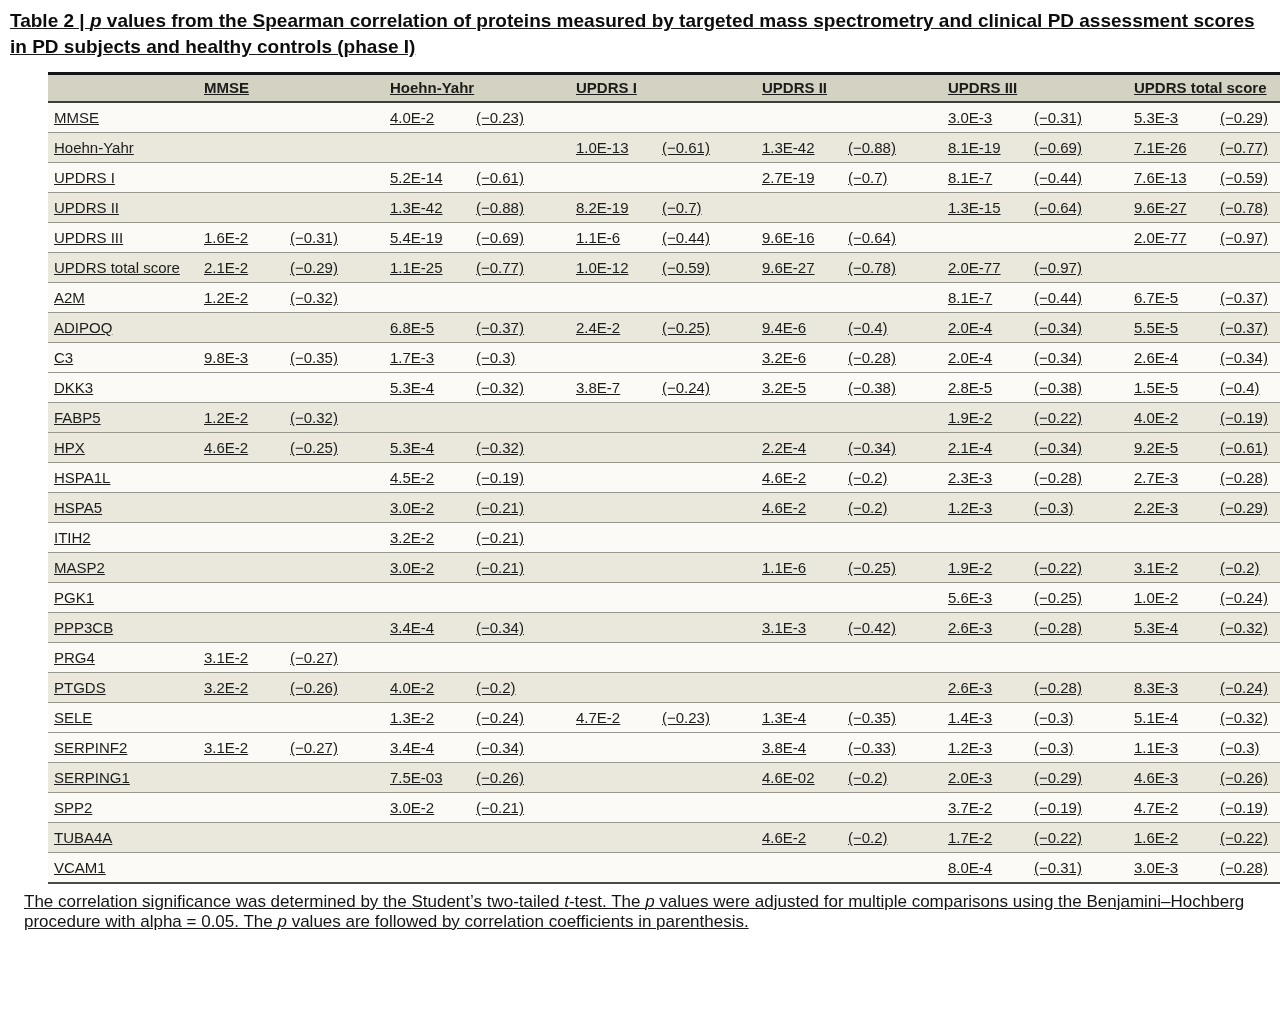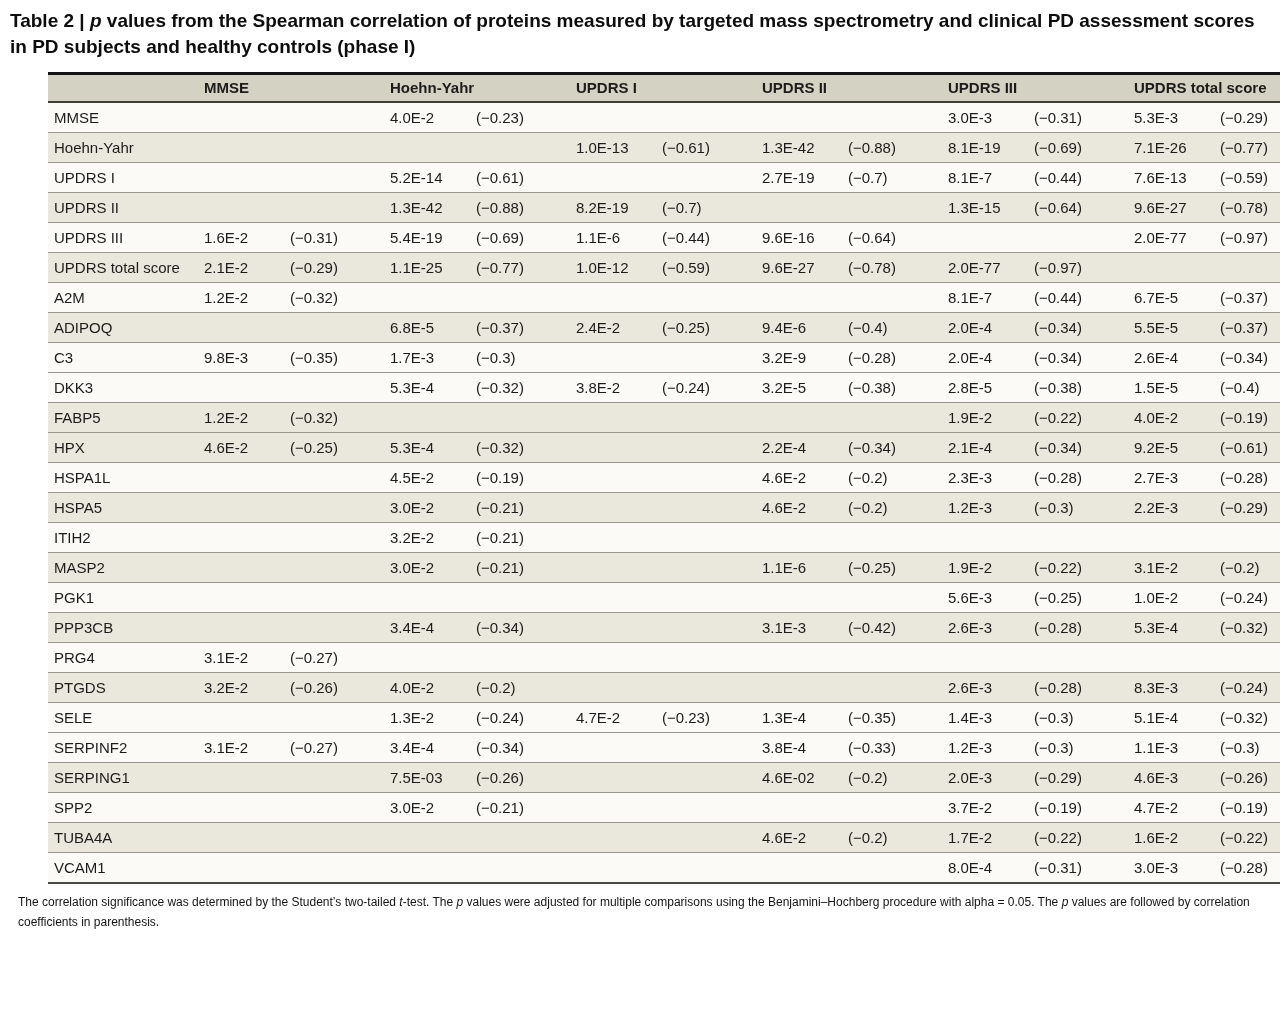--- a/index.html
+++ b/index.html
@@ -11,21 +11,21 @@
     --border_row: #98978d;
     --text: #1c1c1a;
   }
   * { box-sizing: border-box; }
   html, body { margin: 0; padding: 0; background: #ffffff; }
   body {
     width: 1280px;
     font-family: "Liberation Sans", sans-serif;
     color: var(--text);
   }
-  .page { padding: 4px 23px 0 8px; }
+  .page { padding: 4px 23px 0 8px; text-decoration: underline; }
   .table-title {
     font-size: 19px;
     font-weight: bold;
     line-height: 26px;
     color: #0d0d0d;
     margin: 4px 2px 12px 2px;
     max-width: 1250px;
   }
   .table-title i { font-style: italic; }
   table.data-table {
@@ -55,24 +55,24 @@
     padding: 4px 6px;
     line-height: 21px;
     border-top: 1px solid var(--border_row);
     white-space: nowrap;
     overflow: hidden;
   }
   tbody tr:first-child td { border-top: none; }
   tr.plain { background: var(--row_plain); }
   tr.beige { background: var(--row_beige); }
   .footnotes {
-    font-size: 12px;
+    font-size: 17px;
     line-height: 20px;
     color: #141414;
-    margin: 8px 2px 0 10px;
+    margin: 8px 2px 0 16px;
     max-width: 1262px;
   }
   .footnotes i { font-style: italic; }
 </style>
 </head>
 <body>
 
 <div class="page">
 
   <div class="table-title"><span>Table 2 | </span><i>p</i><span> values from the Spearman correlation of proteins measured by targeted mass spectrometry and clinical PD assessment scores in PD subjects and healthy controls (phase I)</span></div>
@@ -226,34 +226,34 @@
           <td>(−0.37)</td>
         </tr>
         <tr class="plain">
           <td>C3</td>
           <td>9.8E-3</td>
           <td>(−0.35)</td>
           <td>1.7E-3</td>
           <td>(−0.3)</td>
           <td></td>
           <td></td>
-          <td>3.2E-9</td>
+          <td>3.2E-6</td>
           <td>(−0.28)</td>
           <td>2.0E-4</td>
           <td>(−0.34)</td>
           <td>2.6E-4</td>
           <td>(−0.34)</td>
         </tr>
         <tr class="plain">
           <td>DKK3</td>
           <td></td>
           <td></td>
           <td>5.3E-4</td>
           <td>(−0.32)</td>
-          <td>3.8E-2</td>
+          <td>3.8E-7</td>
           <td>(−0.24)</td>
           <td>3.2E-5</td>
           <td>(−0.38)</td>
           <td>2.8E-5</td>
           <td>(−0.38)</td>
           <td>1.5E-5</td>
           <td>(−0.4)</td>
         </tr>
         <tr class="beige">
           <td>FABP5</td>

